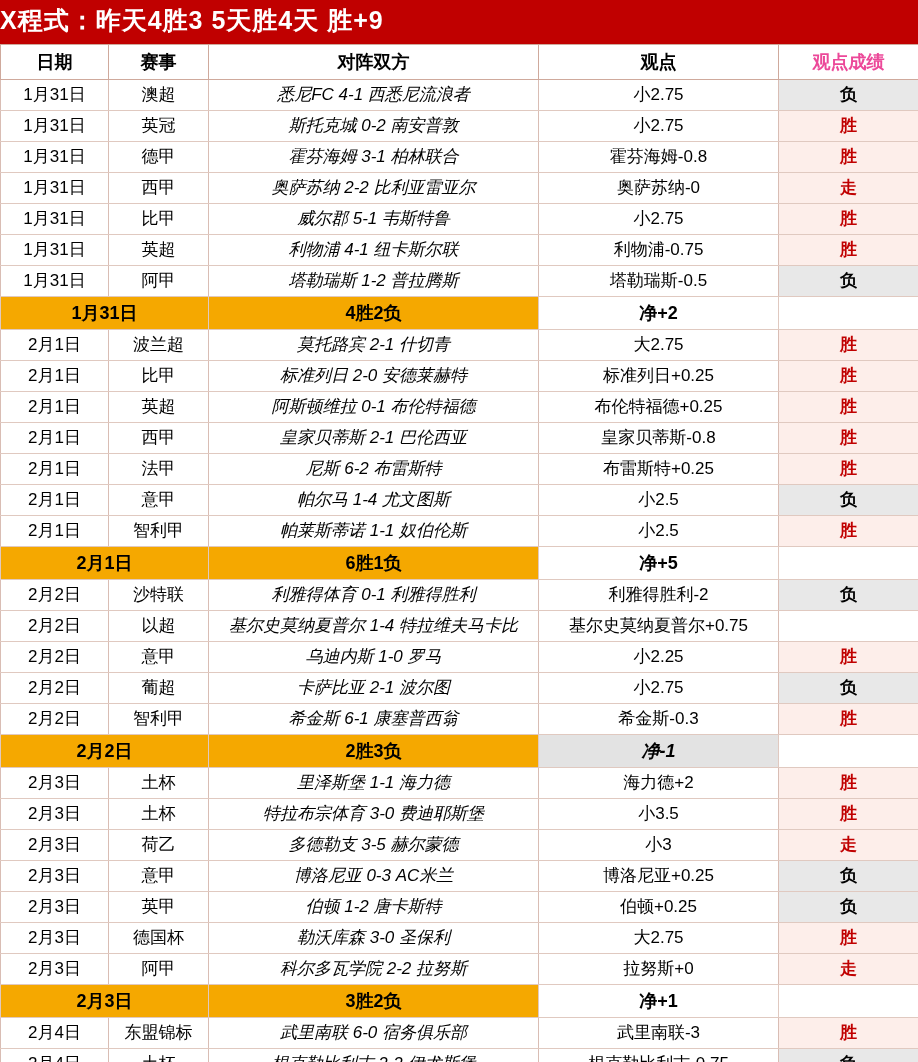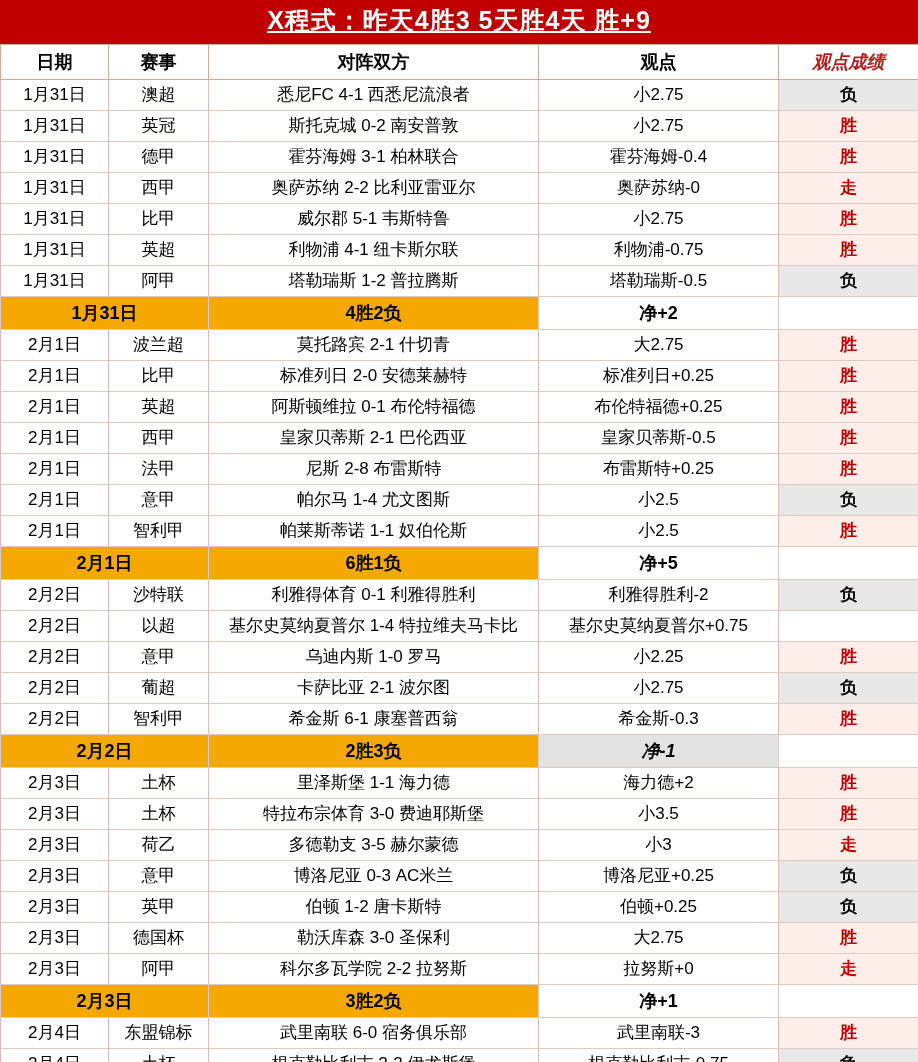--- a/index.html
+++ b/index.html
@@ -12,27 +12,26 @@
     font-family: "Liberation Sans", "DejaVu Sans", sans-serif;
     color: #000;
   }
   .sheet {
     width: 918px;
     box-sizing: border-box;
   }
   .title-bar {
     background: #c00000;
     color: #ffffff;
-    text-align: center;
+    text-align: left;
     font-size: 25px;
     font-weight: bold;
     letter-spacing: 1px;
     padding: 7px 0 9px 0;
     line-height: 1.1;
-    text-decoration: underline;
   }
   table.grid {
     border-collapse: collapse;
     width: 918px;
     table-layout: fixed;
   }
   table.grid td {
     border: 1px solid #e0c9c0;
     border-left-color: #d9bdb4;
     border-right-color: #d9bdb4;
@@ -51,25 +50,25 @@
   col.c-view   { width: 240px; }
   col.c-result { width: 140px; }
 
   tr.head td {
     font-size: 18px;
     font-weight: bold;
     height: 32px;
     border-color: #cfa99c;
   }
   tr.head td.hdr-result {
-    color: #b91c1c;
-    font-style: italic;
+    color: #ec4899;
   }
   td.match {
     font-size: 17px;
+    font-style: italic;
   }
   td.view {
     font-size: 17px;
   }
   td.result {
     font-weight: bold;
     font-size: 17px;
   }
   td.result.win { color: #c00000; background: #fdeeea; }
   td.result.lose { color: #000000; background: #e8e8e8; }
@@ -127,21 +126,21 @@
           <td>1月31日</td>
           <td>英冠</td>
           <td class="match">斯托克城  0-2  南安普敦</td>
           <td class="view">小2.75</td>
           <td class="result win">胜</td>
         </tr>
         <tr>
           <td>1月31日</td>
           <td>德甲</td>
           <td class="match">霍芬海姆  3-1  柏林联合</td>
-          <td class="view">霍芬海姆-0.4</td>
+          <td class="view">霍芬海姆-0.8</td>
           <td class="result win">胜</td>
         </tr>
         <tr>
           <td>1月31日</td>
           <td>西甲</td>
           <td class="match">奥萨苏纳  2-2  比利亚雷亚尔</td>
           <td class="view">奥萨苏纳-0</td>
           <td class="result draw">走</td>
         </tr>
         <tr>
@@ -189,27 +188,27 @@
           <td>2月1日</td>
           <td>英超</td>
           <td class="match">阿斯顿维拉  0-1  布伦特福德</td>
           <td class="view">布伦特福德+0.25</td>
           <td class="result win">胜</td>
         </tr>
         <tr>
           <td>2月1日</td>
           <td>西甲</td>
           <td class="match">皇家贝蒂斯  2-1  巴伦西亚</td>
-          <td class="view">皇家贝蒂斯-0.5</td>
+          <td class="view">皇家贝蒂斯-0.8</td>
           <td class="result win">胜</td>
         </tr>
         <tr>
           <td>2月1日</td>
           <td>法甲</td>
-          <td class="match">尼斯  2-8  布雷斯特</td>
+          <td class="match">尼斯  6-2  布雷斯特</td>
           <td class="view">布雷斯特+0.25</td>
           <td class="result win">胜</td>
         </tr>
         <tr>
           <td>2月1日</td>
           <td>意甲</td>
           <td class="match">帕尔马  1-4  尤文图斯</td>
           <td class="view">小2.5</td>
           <td class="result lose">负</td>
         </tr>

